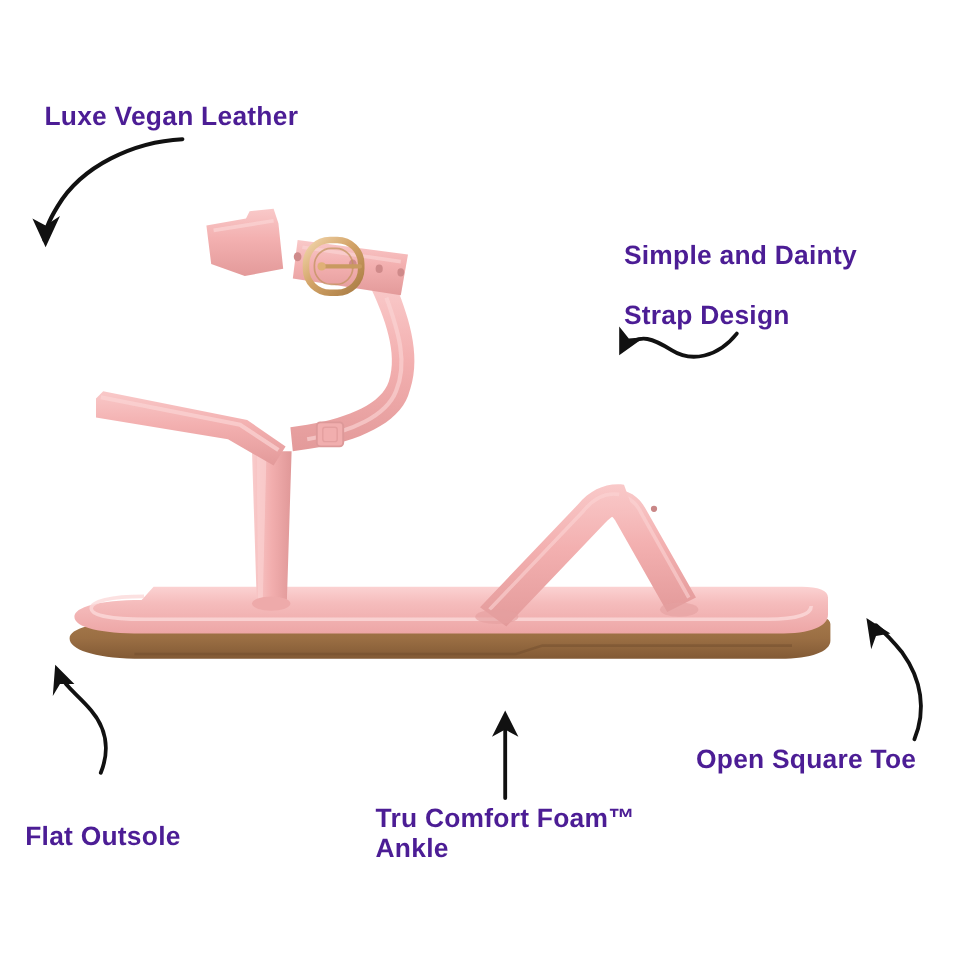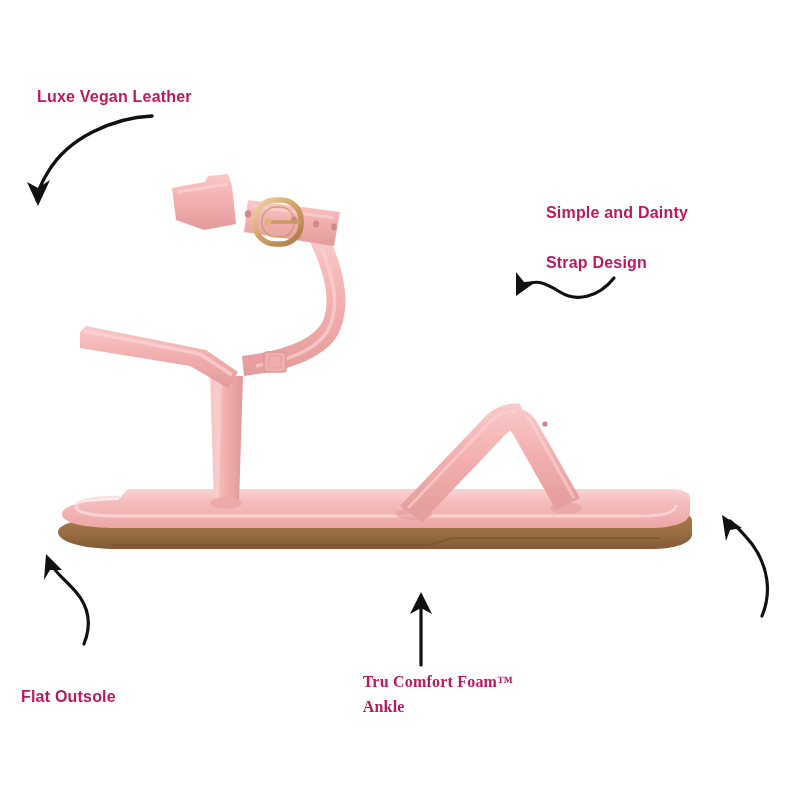--- a/index.html
+++ b/index.html
@@ -12,37 +12,37 @@
   }
   #canvas {
     position: relative;
     width: 800px;
     height: 800px;
     background: #ffffff;
     overflow: hidden;
   }
   .callout {
     position: absolute;
-    color: #be185d;
+    color: #4c1d95;
     font-family: "Liberation Sans", sans-serif;
     font-weight: bold;
-    font-size: 16px;
+    font-size: 22px;
     line-height: 25px;
     letter-spacing: 0.2px;
     white-space: pre;
     user-select: none;
   }
   .callout.center {
     text-align: left;
     transform: translateX(-50%);
   }
   #c-luxe       { left: 37px;  top: 84px; }
   #c-simple     { left: 617px; top: 200px; }
   #c-flat       { left: 21px;  top: 684px; }
-  #c-foam       { left: 438px; top: 669px; font-family: Liberation Serif, serif; }
+  #c-foam       { left: 421px; top: 669px; }
   #c-opentoe    { left: 580px; top: 620px; }
 
   svg.layer {
     position: absolute;
     left: 0;
     top: 0;
     width: 800px;
     height: 800px;
   }
   #arrows { pointer-events: none; }
@@ -224,14 +224,15 @@
   </svg>
 
   <div class="callout" id="c-luxe">Luxe Vegan Leather</div>
 
   <div class="callout center" id="c-simple"><span>Simple and Dainty</span><br><br><span>Strap Design</span></div>
 
   <div class="callout" id="c-flat">Flat Outsole</div>
 
   <div class="callout center" id="c-foam"><span>Tru Comfort Foam™</span><br><span>Ankle</span></div>
 
+  <div class="callout" id="c-opentoe">Open Square Toe</div>
 
 </div>
 
 </body></html>

